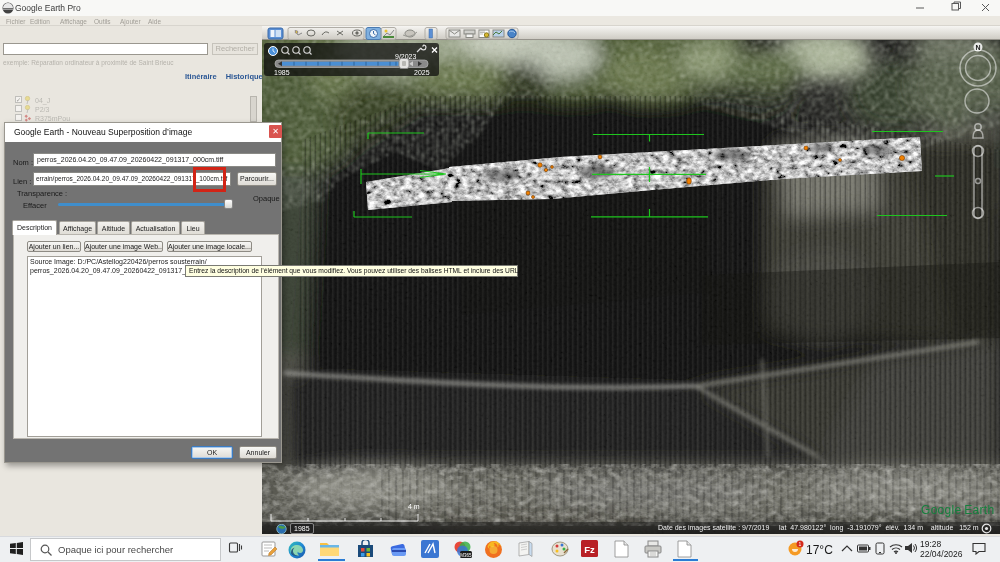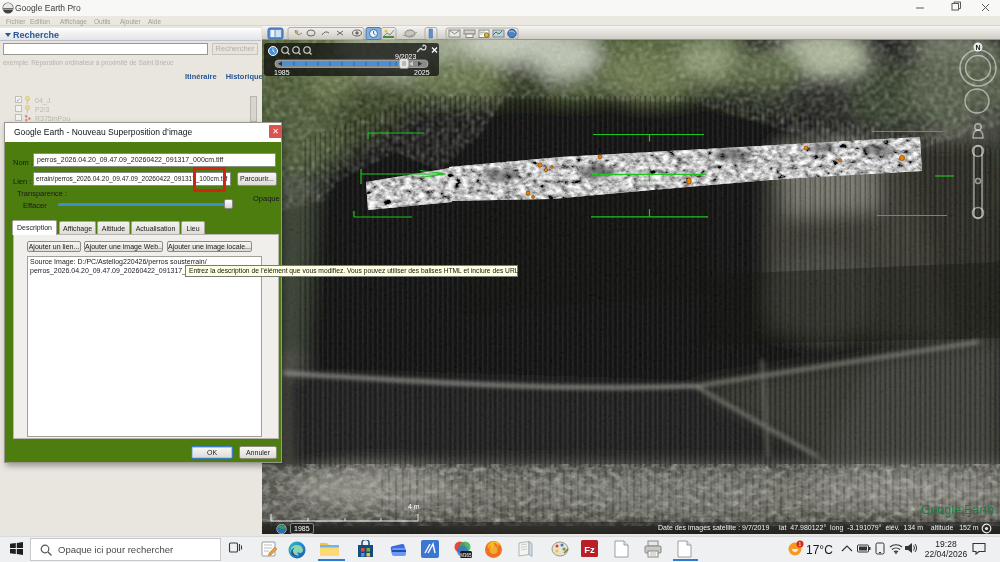--- a/index.html
+++ b/index.html
@@ -31,21 +31,21 @@
 #toolbar{left:262px;top:26px;width:738px;height:14px;background:linear-gradient(#f6f5f2,#cfccc5);border-bottom:1px solid #96938c;}
 
 #map{left:262px;top:40px;width:738px;height:494px;background:#1e1e1c;}
 
 #tslider{left:264px;top:43px;width:175px;height:33px;background:rgba(10,10,10,0.72);border-radius:3px;}
 
 #statusbar{left:262px;top:522px;width:738px;height:12px;background:rgba(22,22,22,0.5);}
 #statustext{left:658px;top:524px;font-size:7px;color:#f2f2f2;white-space:nowrap;z-index:4;}
 #gelogo{left:921px;top:503px;font-size:12px;color:#15803d;letter-spacing:0.3px;z-index:4;}
 
-#dialog{left:4px;top:122px;width:278px;height:341px;background:#4d7c0f;border:1px solid #9a978f;box-shadow:2px 3px 6px rgba(0,0,0,0.35);font-size:7.5px;color:#1a1a1a;z-index:20;}
+#dialog{left:4px;top:122px;width:278px;height:341px;background:#737373;border:1px solid #9a978f;box-shadow:2px 3px 6px rgba(0,0,0,0.35);font-size:7.5px;color:#1a1a1a;z-index:20;}
 #dtitle{left:0;top:0;width:276px;height:19px;background:#fff;}
 #dtitle .t{position:absolute;left:9px;top:4px;font-size:8.5px;color:#111;}
 #dclose{left:264px;top:2px;width:13px;height:13px;background:#d9534f;color:#fff;font-size:8px;text-align:center;line-height:13px;border-radius:1px;}
 .dlab{position:absolute;}
 .dinput{position:absolute;background:#fff;border:1px solid #8a8a86;font-size:7px;line-height:12px;white-space:nowrap;overflow:hidden;}
 .dbtn{position:absolute;background:linear-gradient(#f7f7f5,#dedbd5);border:1px solid #8e8b84;border-radius:2px;text-align:center;font-size:7px;color:#1a1a1a;overflow:hidden;white-space:nowrap;}
 #slidertrack{left:53px;top:80px;width:173px;height:2.5px;background:#3f8ecc;border-radius:2px;}
 #sliderhandle{left:219px;top:76px;width:9px;height:10px;background:linear-gradient(#fdfdfd,#d8d8d4);border:1px solid #888;border-radius:2px;}
 .tab{position:absolute;top:98px;height:14px;background:linear-gradient(#f2f1ee,#dedbd4);border:1px solid #a8a59e;border-bottom:none;border-radius:2px 2px 0 0;text-align:center;font-size:7px;padding-top:3px;color:#222;}
 #tabactive{background:#fff;height:15px;top:97px;z-index:3;}
@@ -54,21 +54,21 @@
 #okbtn{left:186px;top:323px;width:42px;height:13px;border:1px solid #3b7cc4;box-shadow:0 0 0 1px #a8c8ea inset;line-height:11px;}
 #cancelbtn{left:234px;top:323px;width:38px;height:13px;line-height:11px;}
 
 #redbox{left:192.5px;top:167px;width:33px;height:25px;border:3px solid #d22416;z-index:30;}
 
 #tooltip{left:185px;top:265px;width:333px;height:12px;background:#ffffe1;border:1px solid #7a7a74;font-size:6.7px;color:#111;line-height:10px;padding-left:3px;white-space:nowrap;z-index:50;}
 
 #taskbar{left:0;top:536px;width:1000px;height:26px;background:#eef0f2;border-top:1px solid #d8dade;}
 #tsearch{left:30px;top:537.5px;width:191px;height:23px;background:#fff;border:1px solid #c6c8ca;z-index:6;}
 #tsearch span{position:absolute;left:27px;top:5px;font-size:9.5px;color:#484848;}
-#clock{position:absolute;left:920px;top:539px;width:52px;text-align:center;font-size:8.5px;color:#1a1a1a;line-height:10px;z-index:6;}
+#clock{position:absolute;left:920px;top:539px;width:52px;font-size:8.5px;color:#1a1a1a;line-height:10px;z-index:6;}
 .tki{position:absolute;top:540px;z-index:6;}
 </style>
 </head>
 <body>
 
 <svg id="map" class="abs" width="738" height="494" viewBox="0 0 738 494">
   <defs>
     <filter id="blur9">
         <feGaussianBlur stdDeviation="9"></feGaussianBlur>
       </filter>
@@ -283,24 +283,20 @@
 <div id="menubar" class="abs">
   <span style="left:6px">Fichier</span>
     <span style="left:30px">Edition</span>
     <span style="left:60px">Affichage</span>
     <span style="left:94px">Outils</span>
     <span style="left:120px">Ajouter</span>
     <span style="left:148px">Aide</span>
 </div>
 
 <div id="sidebar" class="abs">
-  <div class="phead" style="top:2px">
-      <div class="tri"></div>
-      <div class="lab">Recherche</div>
-    </div>
   <div id="searchinput" class="abs"></div>
   <div id="searchbtn" class="abs">Rechercher</div>
   <div id="exemple" class="abs">exemple: Réparation ordinateur à proximité de Saint Brieuc</div>
   <div id="itin" class="abs">Itinéraire<span>Historique</span></div>
   <div id="tree" class="abs">
     <div class="trow" style="top:0px">
         <span class="cb">✓</span>
       <svg class="ticn" viewBox="0 0 8 8">
           <circle cx="3.5" cy="2.5" r="2.2" fill="#e8d24a" stroke="#a89018" stroke-width="0.5"></circle>
           <path d="M4,4 L3,8" stroke="#888" stroke-width="0.8"></path>

